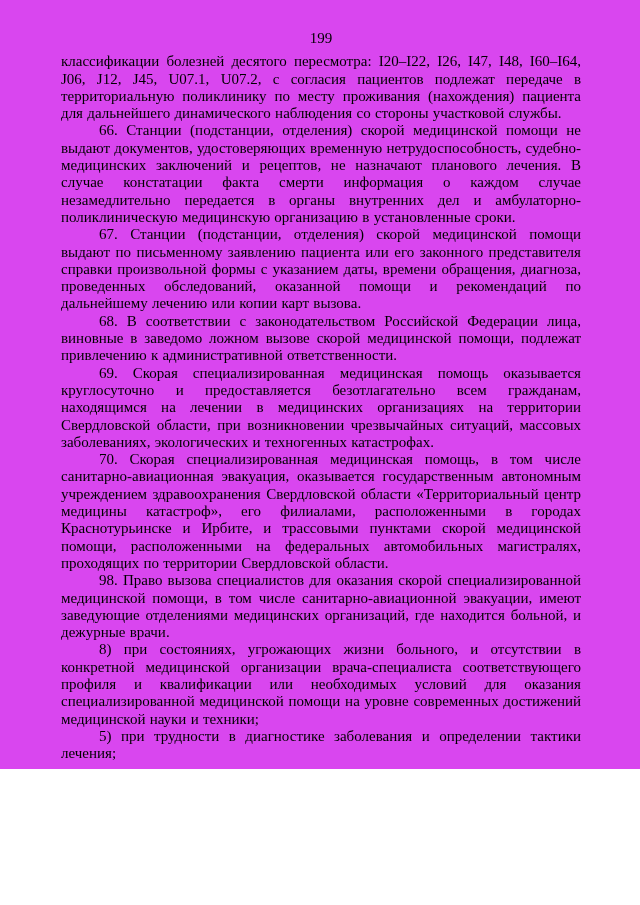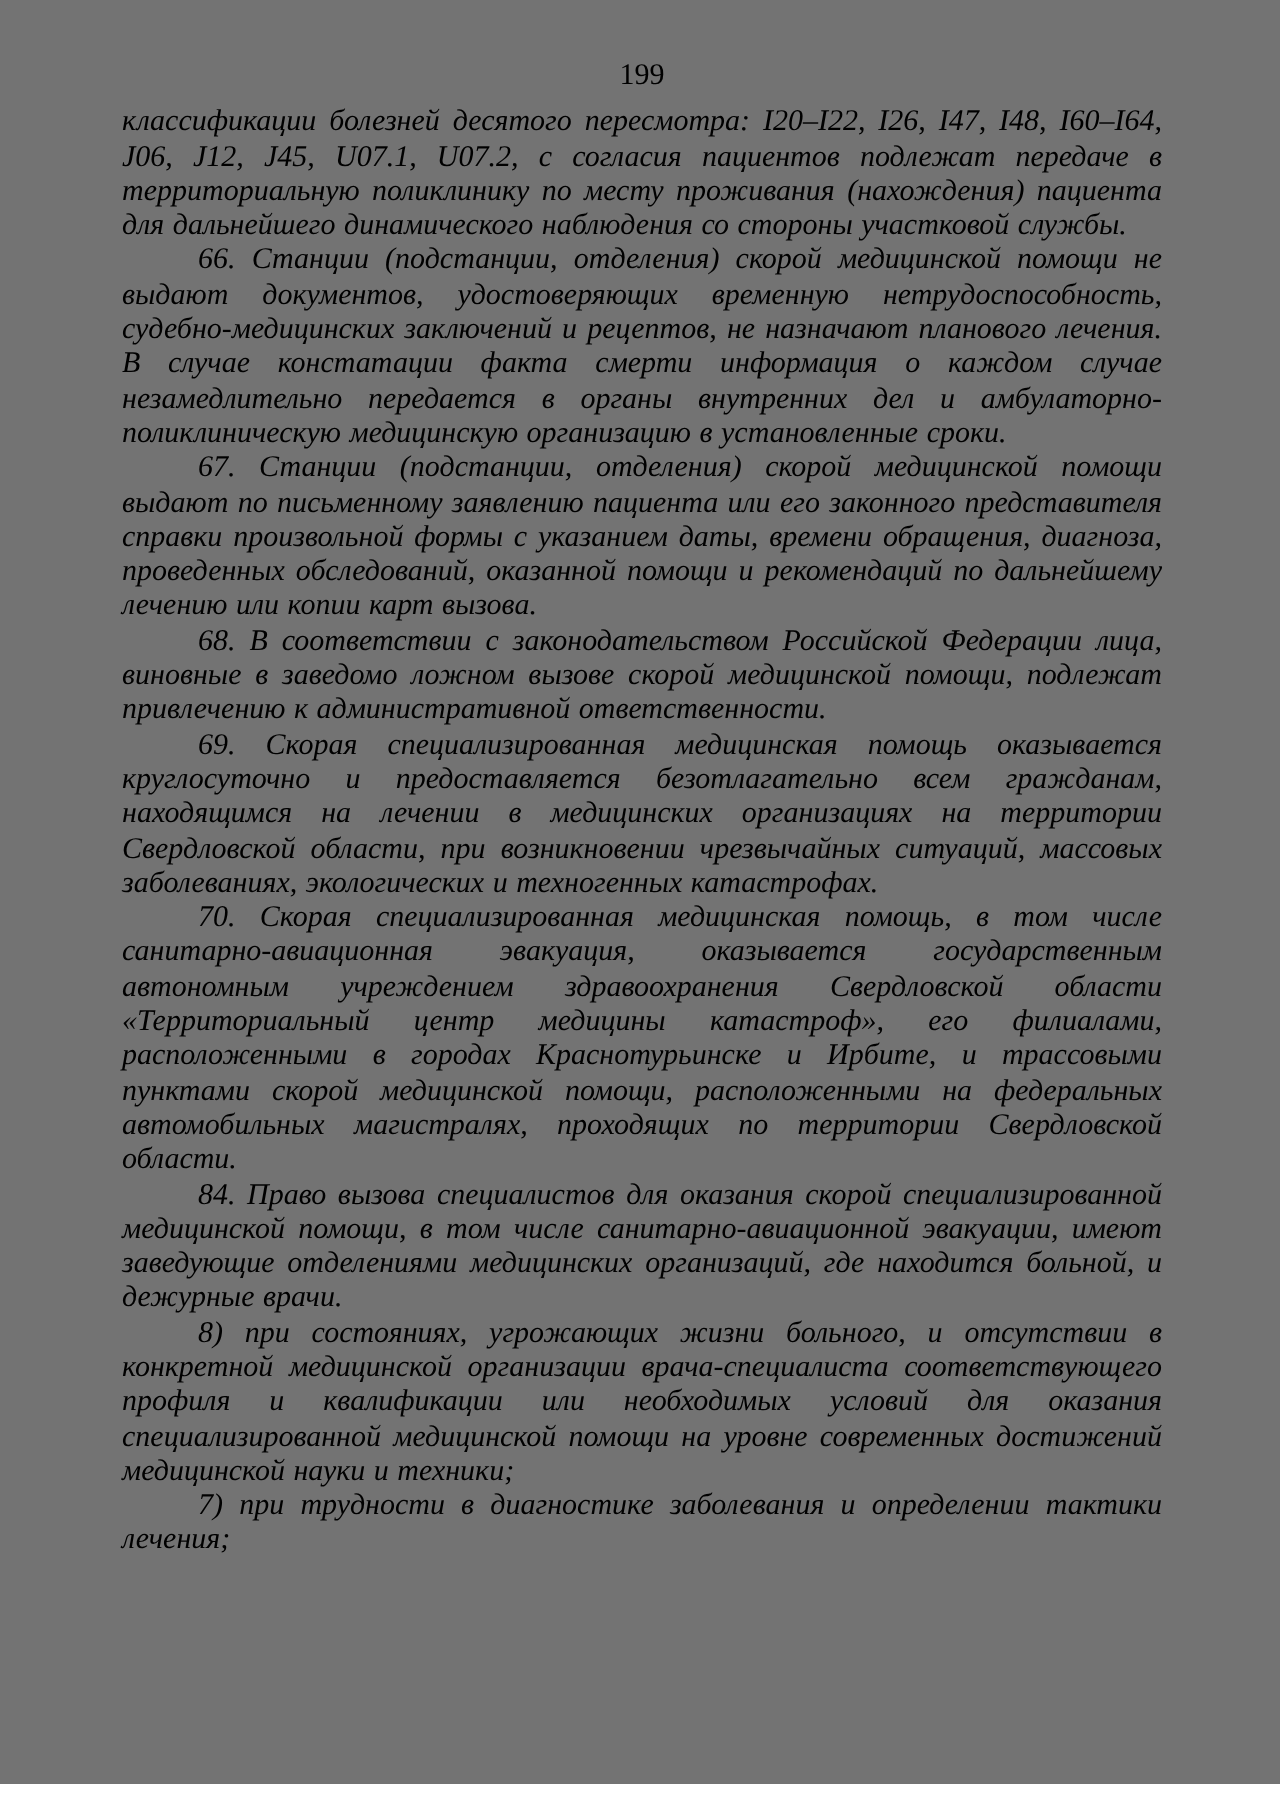--- a/index.html
+++ b/index.html
@@ -3,55 +3,54 @@
 <meta charset="utf-8">
 <style>
   html, body {
     margin: 0;
     padding: 0;
     background: #ffffff;
   }
   .page {
     position: relative;
     width: 640px;
-    height: 892px;
-    background: #737373;
+    height: 769px;
+    background: #d946ef;
     box-sizing: border-box;
     padding: 30px 59px 0 61px;
     font-family: "Liberation Serif", "DejaVu Serif", serif;
     font-size: 15px;
     line-height: 17.3px;
     color: #000000;
     overflow: hidden;
   }
   .page-number {
     text-align: center;
     margin: 0 0 6px 0;
   }
   .doc-body p {
     margin: 0;
     text-align: justify;
     text-indent: 38px;
     word-spacing: 0.5px;
-    font-style: italic;
   }
   .doc-body p.no-indent {
     text-indent: 0;
   }
 </style>
 </head>
 <body>
 
 <div class="page">
   <div class="page-number">199</div>
 
   <div class="doc-body">
     <p class="no-indent">классификации болезней десятого пересмотра: I20–I22, I26, I47, I48, I60–I64, J06, J12, J45, U07.1, U07.2, с согласия пациентов подлежат передаче в территориальную поликлинику по месту проживания (нахождения) пациента для дальнейшего динамического наблюдения со стороны участковой службы.</p>
     <p>66. Станции (подстанции, отделения) скорой медицинской помощи не выдают документов, удостоверяющих временную нетрудоспособность, судебно-медицинских заключений и рецептов, не назначают планового лечения. В случае констатации факта смерти информация о каждом случае незамедлительно передается в органы внутренних дел и амбулаторно-поликлиническую медицинскую организацию в установленные сроки.</p>
     <p>67. Станции (подстанции, отделения) скорой медицинской помощи выдают по письменному заявлению пациента или его законного представителя справки произвольной формы с указанием даты, времени обращения, диагноза, проведенных обследований, оказанной помощи и рекомендаций по дальнейшему лечению или копии карт вызова.</p>
     <p>68. В соответствии с законодательством Российской Федерации лица, виновные в заведомо ложном вызове скорой медицинской помощи, подлежат привлечению к административной ответственности.</p>
     <p>69. Скорая специализированная медицинская помощь оказывается круглосуточно и предоставляется безотлагательно всем гражданам, находящимся на лечении в медицинских организациях на территории Свердловской области, при возникновении чрезвычайных ситуаций, массовых заболеваниях, экологических и техногенных катастрофах.</p>
     <p>70. Скорая специализированная медицинская помощь, в том числе санитарно-авиационная эвакуация, оказывается государственным автономным учреждением здравоохранения Свердловской области «Территориальный центр медицины катастроф», его филиалами, расположенными в городах Краснотурьинске и Ирбите, и трассовыми пунктами скорой медицинской помощи, расположенными на федеральных автомобильных магистралях, проходящих по территории Свердловской области.</p>
-    <p>84. Право вызова специалистов для оказания скорой специализированной медицинской помощи, в том числе санитарно-авиационной эвакуации, имеют заведующие отделениями медицинских организаций, где находится больной, и дежурные врачи.</p>
+    <p>98. Право вызова специалистов для оказания скорой специализированной медицинской помощи, в том числе санитарно-авиационной эвакуации, имеют заведующие отделениями медицинских организаций, где находится больной, и дежурные врачи.</p>
     <p>8) при состояниях, угрожающих жизни больного, и отсутствии в конкретной медицинской организации врача-специалиста соответствующего профиля и квалификации или необходимых условий для оказания специализированной медицинской помощи на уровне современных достижений медицинской науки и техники;</p>
-    <p>7) при трудности в диагностике заболевания и определении тактики лечения;</p>
+    <p>5) при трудности в диагностике заболевания и определении тактики лечения;</p>
   </div>
 </div>
 
 </body></html>

